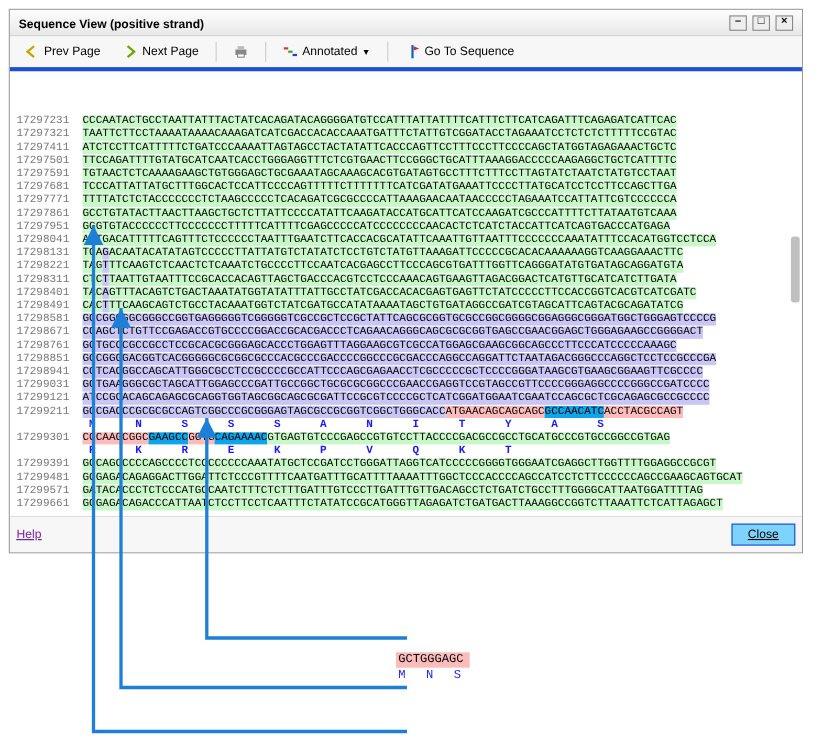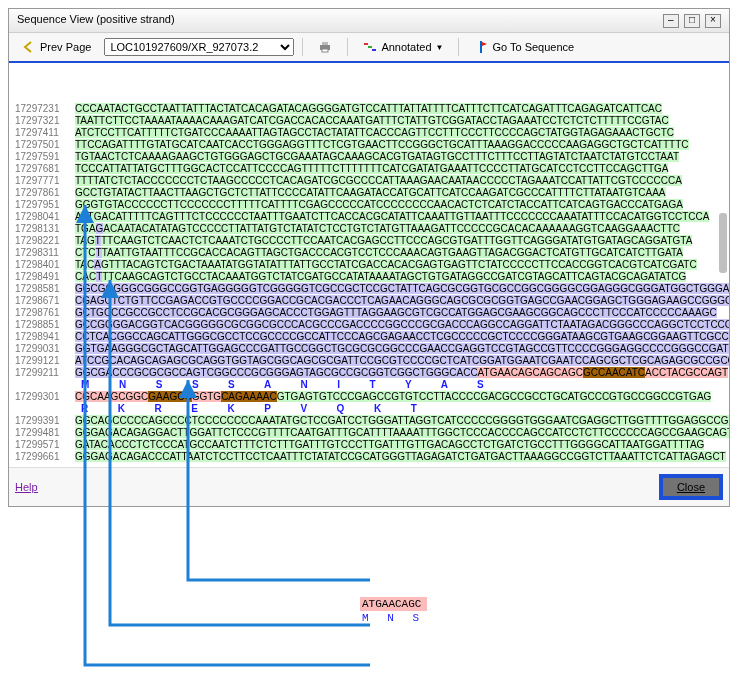--- a/index.html
+++ b/index.html
@@ -1,34 +1,34 @@
 <!DOCTYPE html>
 <html><head>
 <meta charset="utf-8">
 <style>
   body { margin:0; font-family: Tahoma, Arial, sans-serif; font-size:11px; background:#fff; color:#000; }
   .window { width:720px; border:1px solid #999; margin:8px; background:#f4f4f4; }
-  .titlebar { background: linear-gradient(#fdfdfd,#e8e8e8); border-bottom:1px solid #ccc; padding:4px 8px; font-weight:normal; display:flex; align-items:flex-start; justify-content:space-between; }
+  .titlebar { background: linear-gradient(#fdfdfd,#e8e8e8); border-bottom:1px solid #ccc; padding:4px 8px; font-weight:bold; display:flex; align-items:flex-end; justify-content:space-between; }
   .titlebar-controls span { display:inline-block; width:14px; height:12px; border:1px solid #888; margin-left:2px; text-align:center; line-height:10px; font-size:10px; background:#eee; cursor:pointer; }
-  .toolbar { background:#f7f7f7; padding:4px 6px; border-bottom:2px solid #1d4ed8; display:flex; align-items:center; gap:6px; flex-wrap:nowrap; }
+  .toolbar { background:#f7f7f7; padding:4px 6px; border-bottom:4px solid #1d4ed8; display:flex; align-items:center; gap:6px; flex-wrap:nowrap; }
   .tbtn { display:inline-flex; align-items:center; gap:4px; padding:2px 6px; border:1px solid transparent; border-radius:2px; cursor:pointer; font-size:11px; }
   .select { font-size:11px; padding:1px; width:190px; }
   .sep { width:1px; height:18px; background:#ccc; margin:0 2px; }
-  .seqarea { background:#fff; padding:4px 2px 4px 6px; font-family: Liberation Sans, sans-serif; font-size:10px; line-height:12px; max-height:420px; overflow:hidden; position:relative; white-space:pre; }
+  .seqarea { background:#fff; padding:4px 2px 4px 6px; font-family: Liberation Mono, monospace; font-size:10px; line-height:12px; max-height:420px; overflow:hidden; position:relative; white-space:pre; }
   .row { display:flex; }
   .pos { color:#777; width:60px; flex-shrink:0; }
   .seq { letter-spacing:0; }
   .g { background:#c8f7c8; } 
   .r { background:#c9c5f5; } 
   .c { background:#fdbcbc; } 
-  .w { background:#a16207; }    
+  .w { background:#0ea5e9; }    
   .prot { color:#1a1aff; font-weight:bold; letter-spacing:8px; padding-left:6px;text-align:right; }
   .footer { padding:6px; border-top:1px solid #ddd; display:flex; justify-content:space-between; align-items:center; background:#f7f7f7;text-decoration:underline; }
   .help-link { color:#7a1fa2; text-decoration:underline; cursor:pointer; }
-  .close-btn { padding:3px 14px; border:4px solid #1d4ed8; background:#737373; cursor:pointer; font-size:11px; }
+  .close-btn { padding:3px 14px; border:1px solid #1d4ed8; background:#7dd3fc; cursor:pointer; font-size:11px; }
   .scrollbar-fake { position:absolute; right:2px; top:150px; width:8px; height:60px; background:#c0c0c0; border-radius:3px; }
   .legend { margin:90px 0 0 360px; font-size:12px; width:340px; }
   .legend-row { display:flex; align-items:center; gap:10px; margin:18px 0; }
   .legend-sample { font-family:"Courier New",monospace; font-size:11px; line-height:12px; padding:1px 2px; }
   .arrow-svg { position:absolute; pointer-events:none; }
   .icon { display:inline-block; width:14px; height:14px; }
 </style>
 </head>
 <body>
 
@@ -44,23 +44,28 @@
 
   <div class="toolbar">
     <span class="tbtn">
       <span class="icon">
         <svg viewBox="0 0 14 14">
             <path d="M9 2 L3 7 L9 12" fill="none" stroke="#c9a400" stroke-width="2"></path>
           </svg>
       </span>
       <span>Prev Page</span>
     </span>
-    <select class="select">
-      <option>LOC101927609/XR_927073.2</option>
-    </select>
+    <span class="tbtn">
+      <span class="icon">
+        <svg viewBox="0 0 14 14">
+            <path d="M5 2 L11 7 L5 12" fill="none" stroke="#6aa800" stroke-width="2"></path>
+          </svg>
+      </span>
+      <span>Next Page</span>
+    </span>
     <span class="sep"></span>
     <span class="tbtn">
       <span class="icon">
         <svg viewBox="0 0 14 14">
             <rect x="2" y="5" width="10" height="5" fill="#888"></rect>
             <rect x="4" y="2" width="6" height="3" fill="#bbb"></rect>
             <rect x="4" y="9" width="6" height="3" fill="#fff" stroke="#888"></rect>
           </svg>
       </span>
     </span>
@@ -105,18 +110,18 @@
       </marker>
     </defs>
   <path d="M370 580 L188 580 L188 380" stroke="#1e7fd6" stroke-width="3" fill="none" marker-end="url(#ah)"></path>
   <path d="M370 625 L110 625 L110 280" stroke="#1e7fd6" stroke-width="3" fill="none" marker-end="url(#ah)"></path>
   <path d="M370 665 L85 665 L85 205" stroke="#1e7fd6" stroke-width="3" fill="none" marker-end="url(#ah)"></path>
 </svg>
 
 <div class="legend">
   <div class="legend-row">
     <div>
-      <div class="legend-sample c">ATGAACAGC</div>
+      <div class="legend-sample c">GCTGGGAGC</div>
       <div class="legend-sample" style="color:#1a1aff;font-weight:normal;letter-spacing:6px;">M  N  S</div>
     </div>
   </div>
 
 </div>
 
 </body></html>

